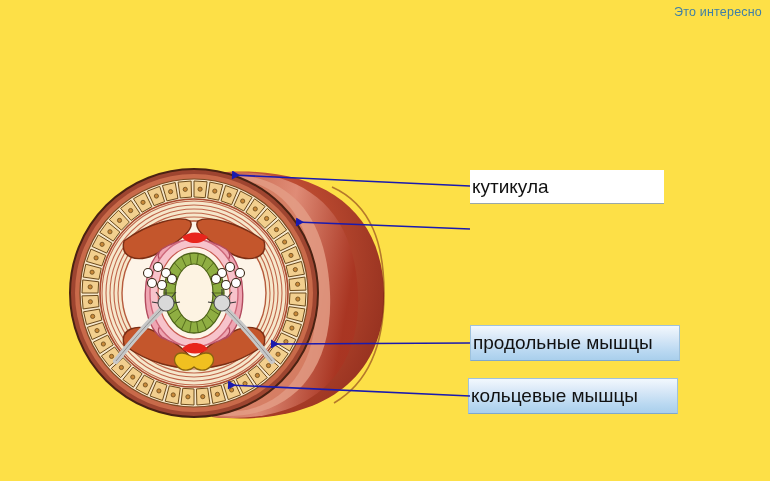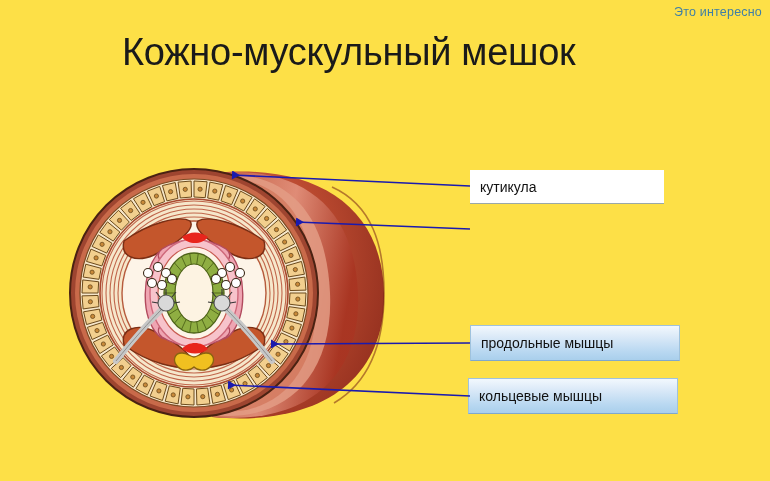--- a/index.html
+++ b/index.html
@@ -51,22 +51,22 @@
     height: 295px;
   }
   #diagram svg { display: block; }
 
   
   .callout {
     position: absolute;
     box-sizing: border-box;
     display: flex;
     align-items: center;
-    padding-left: 10px;
-    font-size: 14px;
+    padding-left: 2px;
+    font-size: 19px;
     color: #111;
     white-space: nowrap;
   }
   .callout.white {
     background: #ffffff;
     border-bottom: 1.5px solid #9aa8a8;
   }
   .callout.blue {
     background: linear-gradient(to bottom, #f2f8fd 0%, #dceaf8 30%, #b9d8f1 75%, #a9cfec 100%);
     border: 1px solid #9fc2dd;
@@ -86,21 +86,20 @@
     pointer-events: none;
   }
 </style>
 </head>
 <body>
 
 <div id="slide">
 
   <div class="corner-tag">Это интересно</div>
 
-  <div class="slide-title">Кожно-мускульный мешок</div>
 
   <div id="diagram">
     <svg width="340" height="295" viewBox="0 0 340 295" xmlns="http://www.w3.org/2000/svg">
       <defs>
         <radialGradient id="segGrad" cx="0.25" cy="0.35" r="0.9">
           <stop offset="0%" stop-color="#d97a5e"></stop>
           <stop offset="45%" stop-color="#bb4a30"></stop>
           <stop offset="100%" stop-color="#8e2c1c"></stop>
         </radialGradient>
         <linearGradient id="segBand1" x1="0" y1="0" x2="1" y2="0.3">

